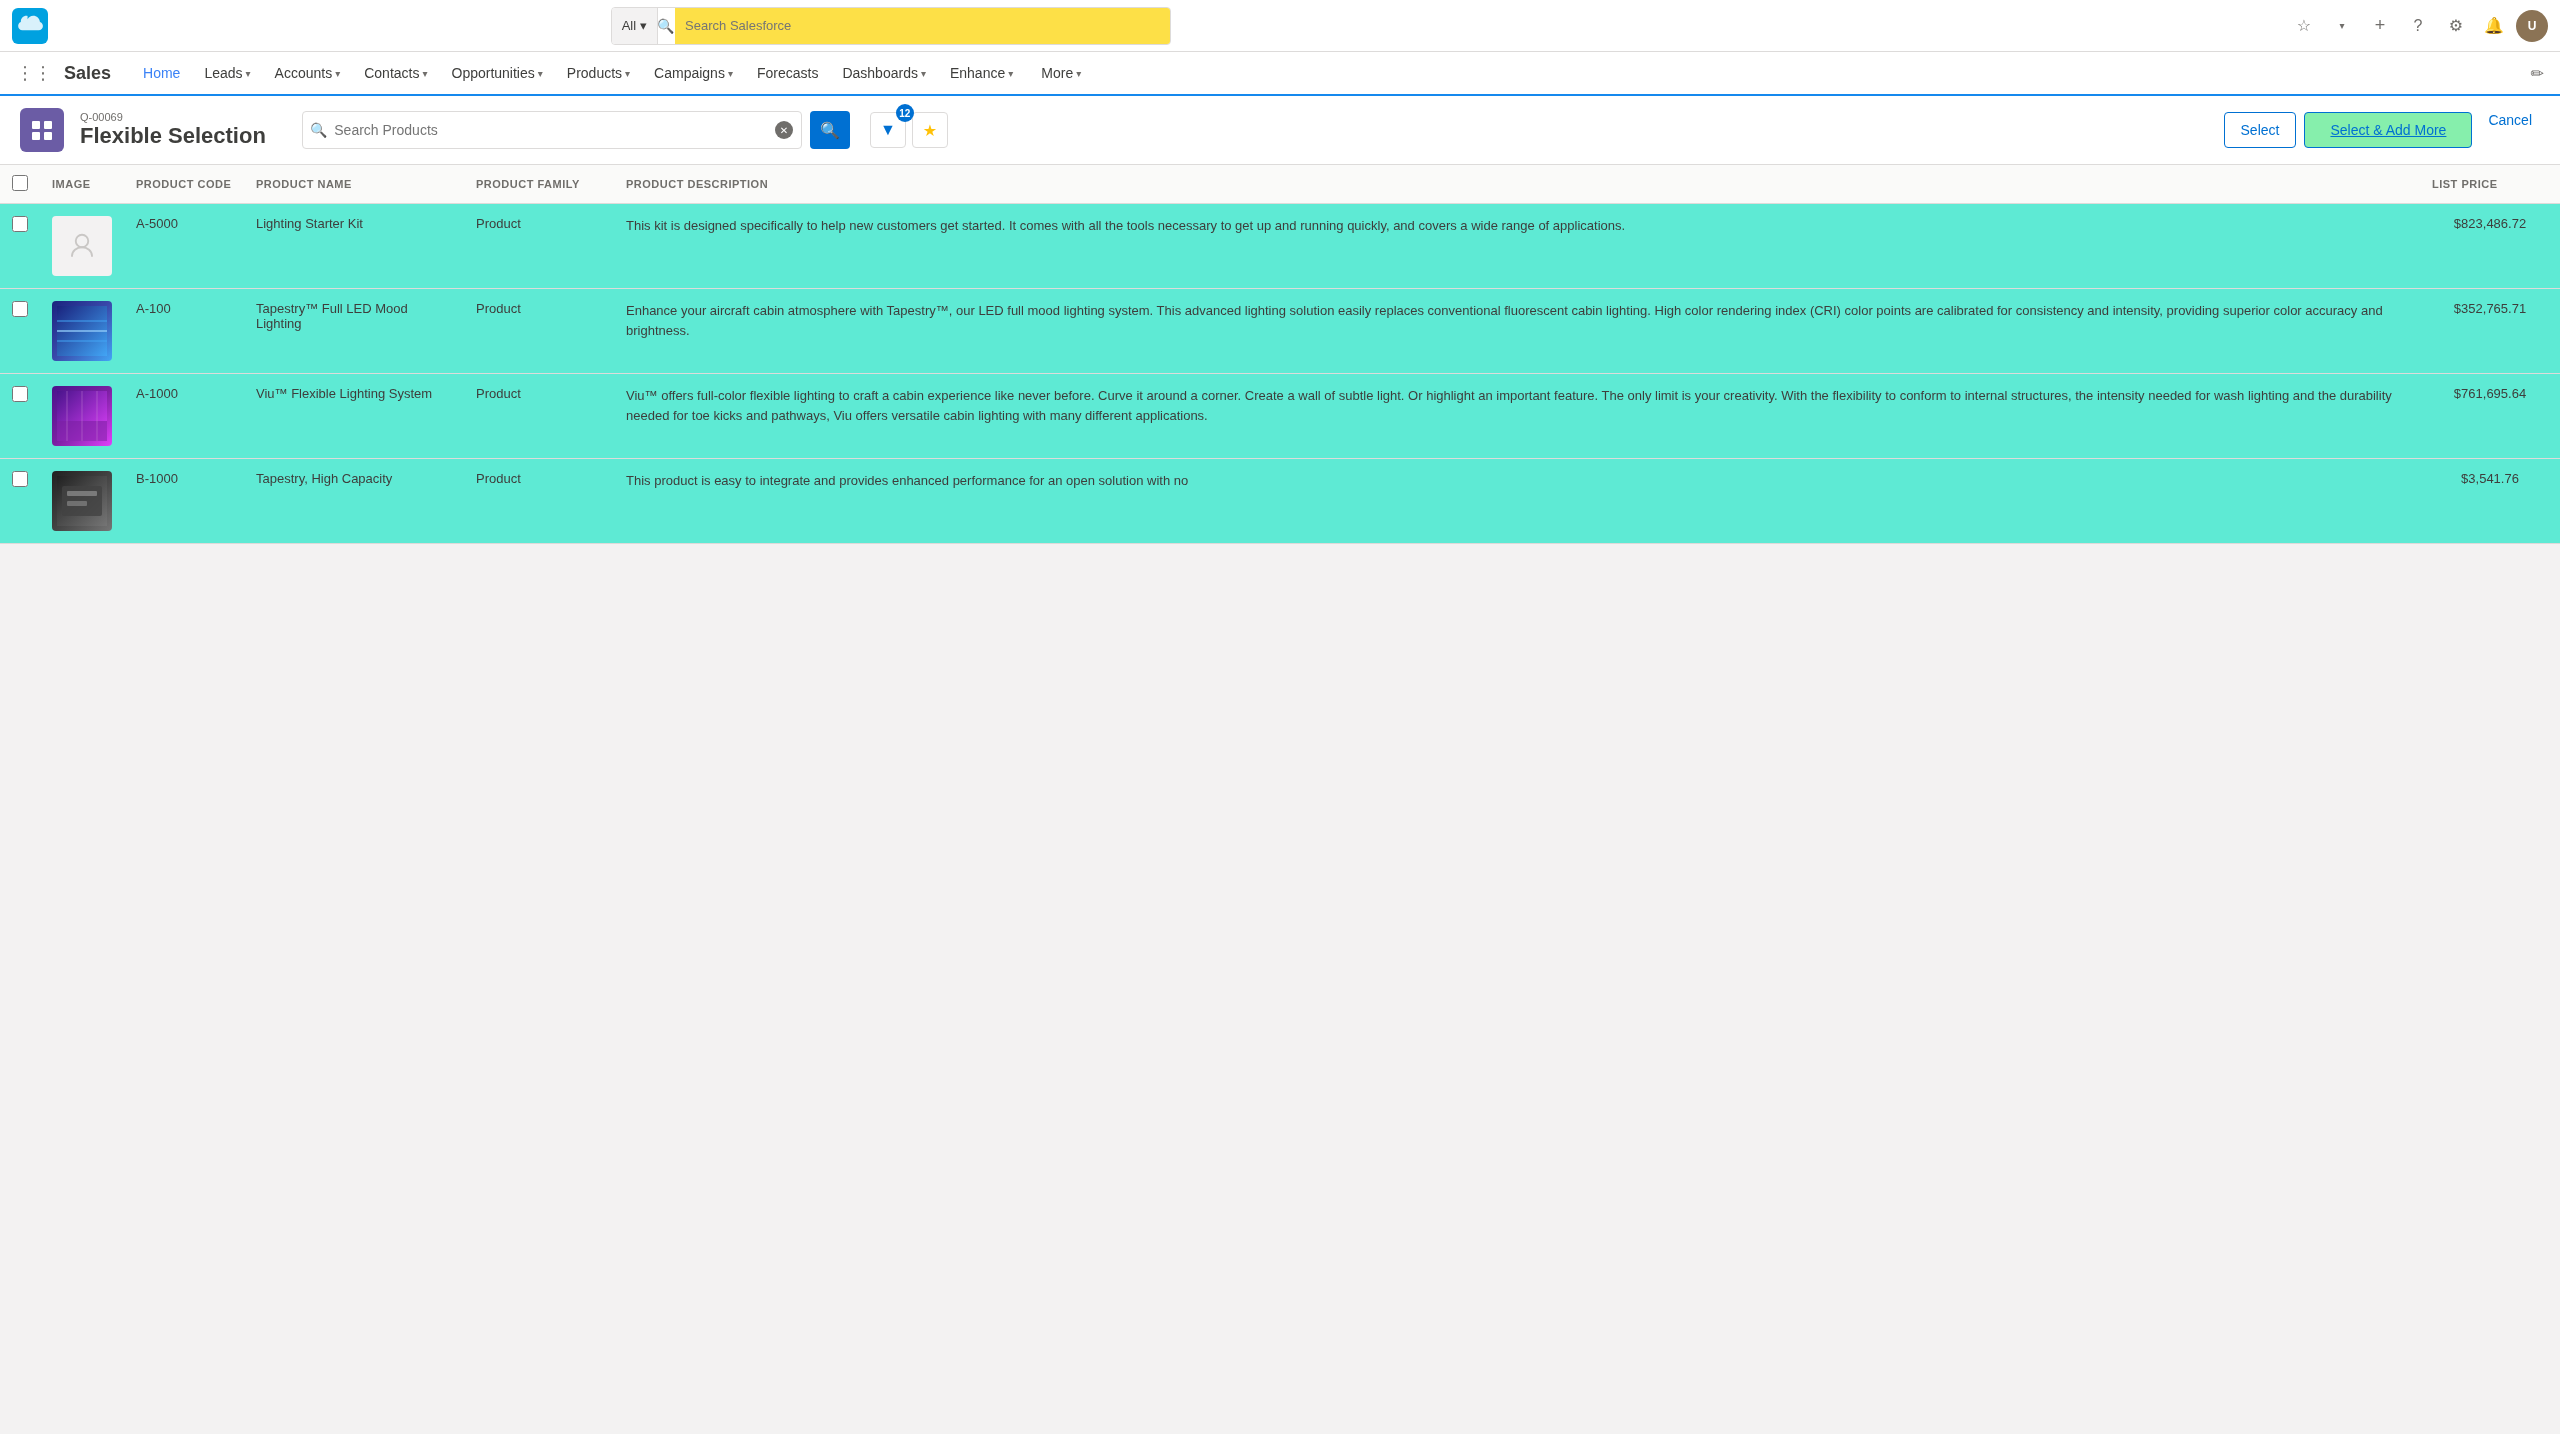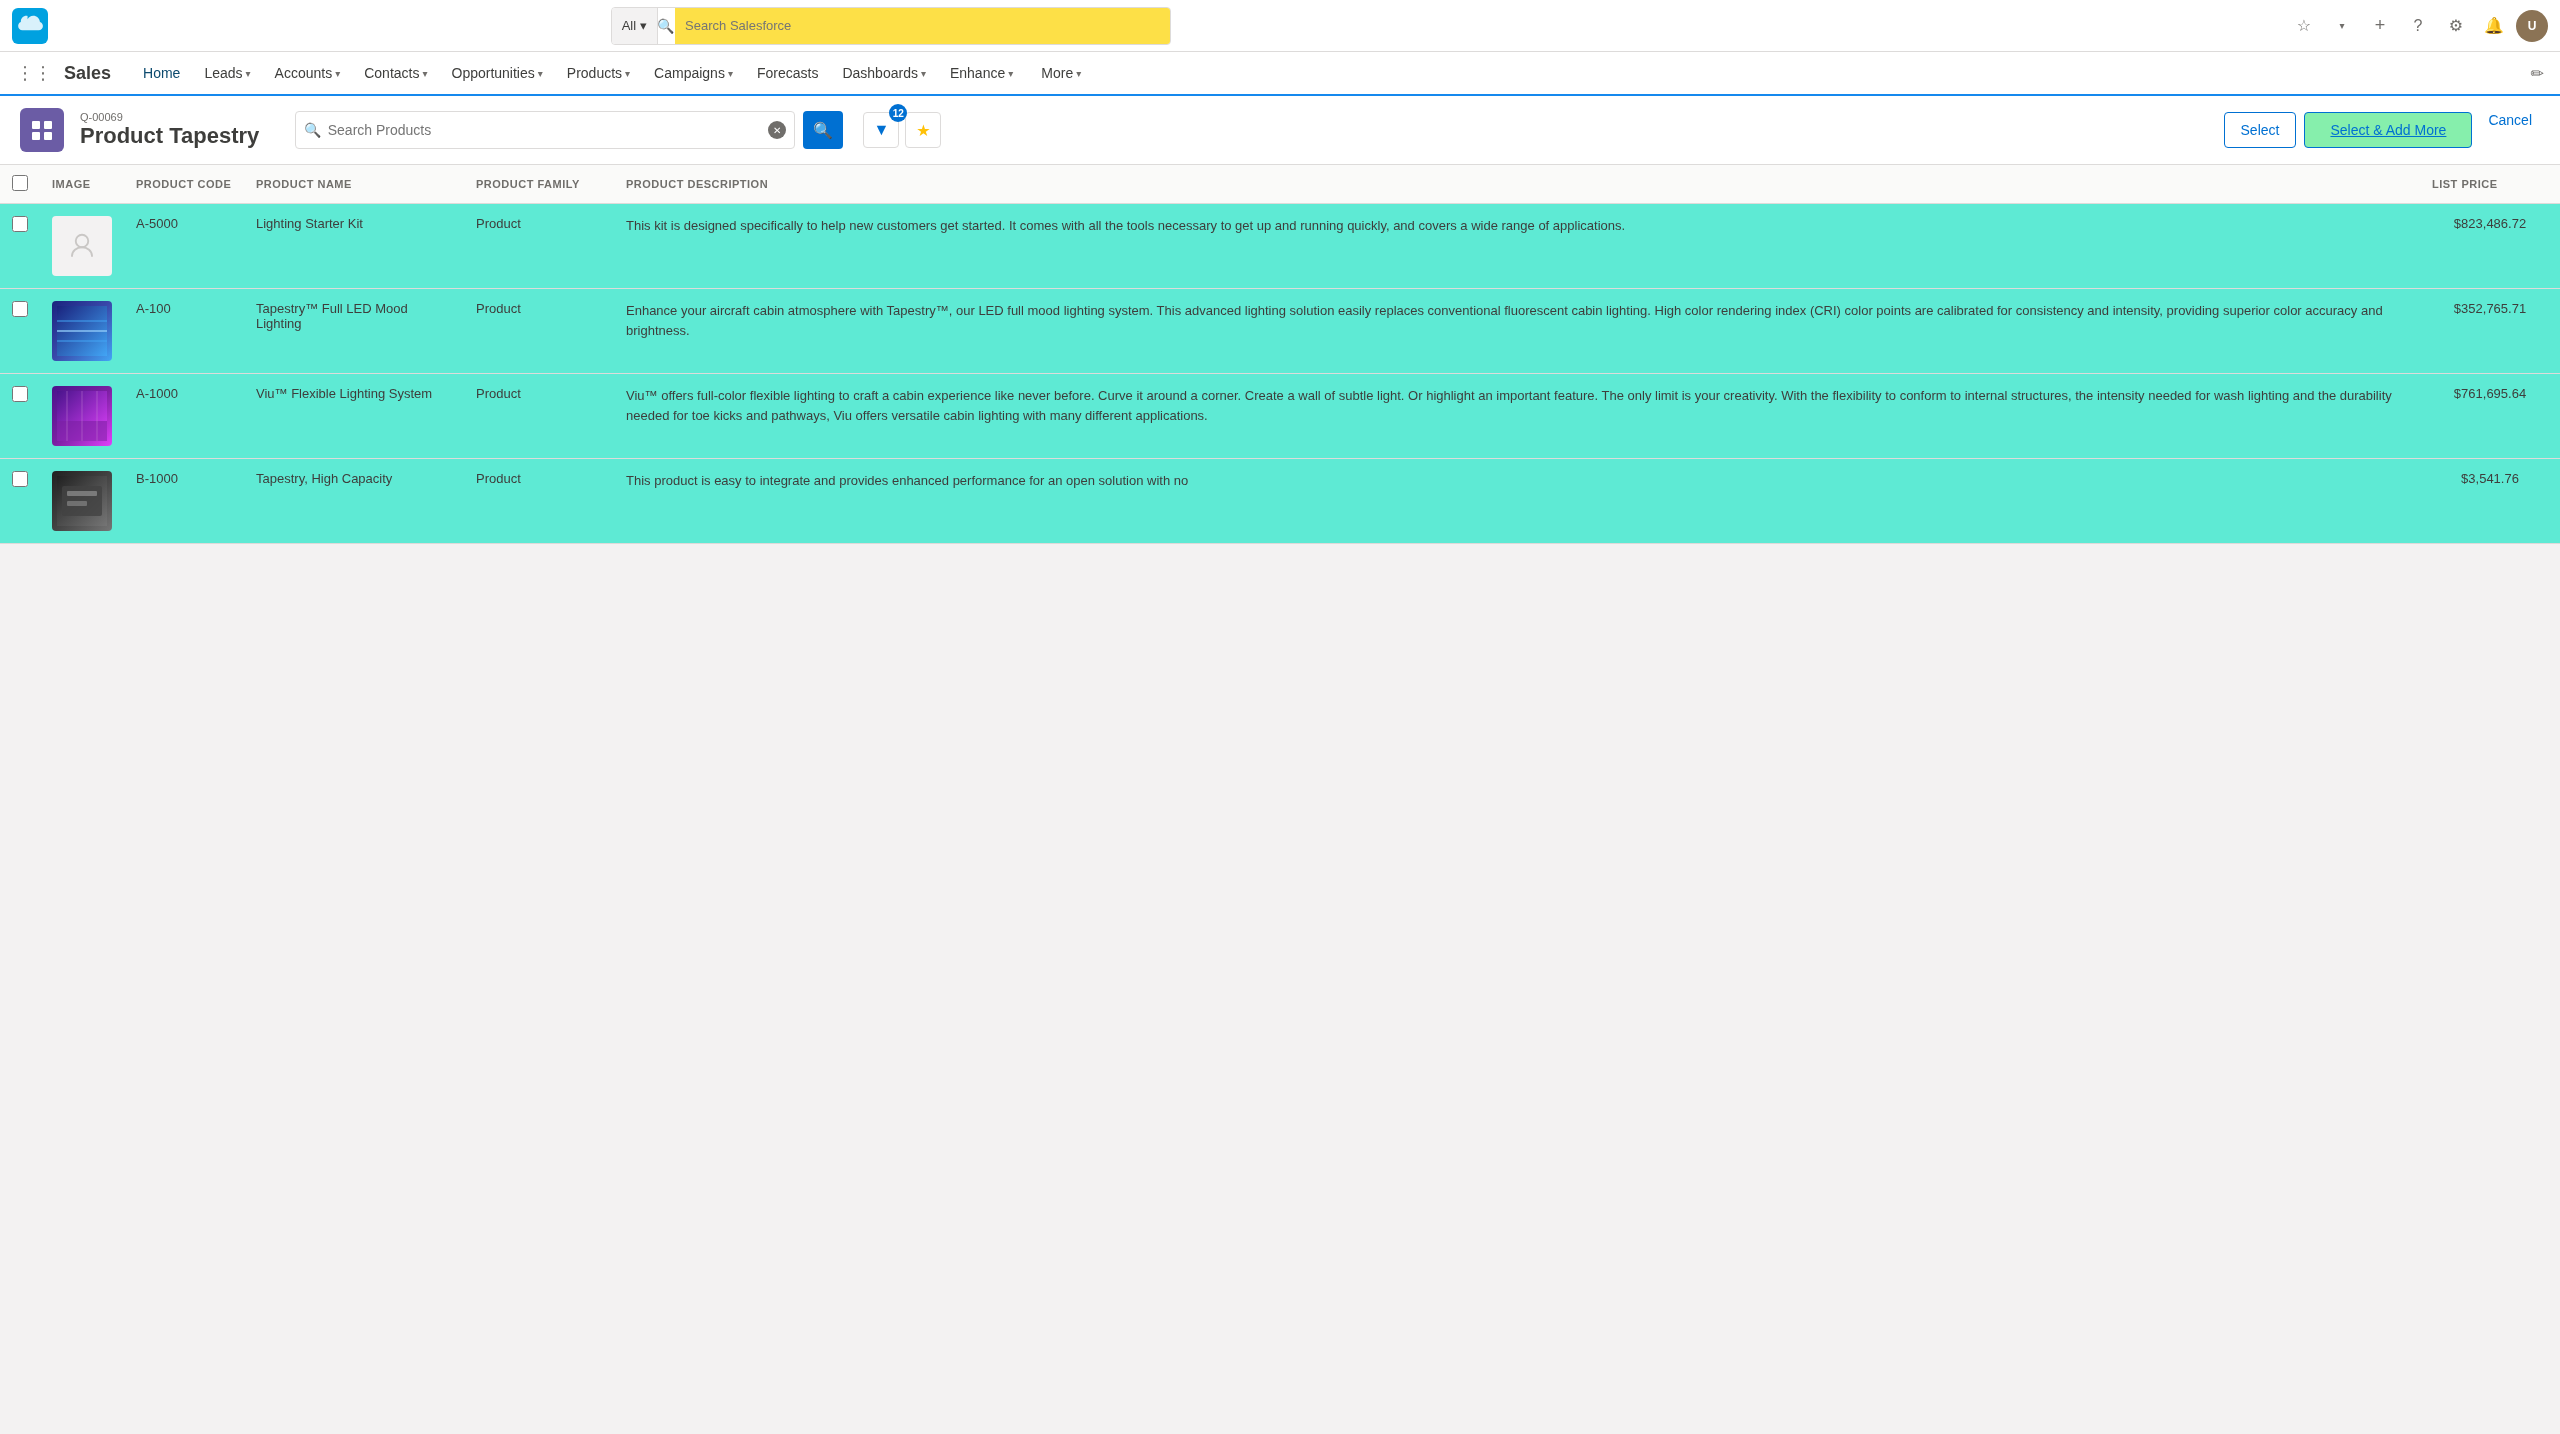--- a/index.html
+++ b/index.html
@@ -100,21 +100,21 @@
       cursor: pointer;
       border-bottom: 2px solid transparent;
       margin-bottom: -2px;
       gap: 3px;
       white-space: nowrap;
     }
     .nav-item .chevron { font-size: 10px; color: #706e6b; }
     .nav-item.more { margin-left: 4px; }
     .nav-edit { margin-left: auto; color: #706e6b; cursor: pointer; font-size: 16px; }
     .app-nav-grid { margin-right: 12px; color: #706e6b; font-size: 18px; cursor: pointer; }
-    .home-nav { font-size: 14px; color: #0c4a6e; padding: 0 12px; height: 44px; display: flex; align-items: center; cursor: pointer; }
+    .home-nav { font-size: 14px; color: #3b82f6; padding: 0 12px; height: 44px; display: flex; align-items: center; cursor: pointer; }
 
     
     .page-container {
       background: #fff;
       margin: 0;
       padding: 0;
     }
     .page-header {
       display: flex;
       align-items: center;
@@ -398,21 +398,21 @@
     <div class="page-icon">
       <svg width="24" height="24" viewBox="0 0 24 24" fill="white">
         <rect x="2" y="3" width="8" height="8" rx="1"></rect>
         <rect x="14" y="3" width="8" height="8" rx="1"></rect>
         <rect x="2" y="14" width="8" height="8" rx="1"></rect>
         <rect x="14" y="14" width="8" height="8" rx="1"></rect>
       </svg>
     </div>
     <div class="page-title-block">
       <div class="page-subtitle">Q-00069</div>
-      <div class="page-title">Product Tapestry</div>
+      <div class="page-title">Flexible Selection</div>
     </div>
 
     <div class="search-area">
       <div class="product-search-wrapper">
         <span class="search-icon-inner">🔍</span>
         <input class="product-search-input" type="text" placeholder="Search Products" style="">
         <button class="clear-btn">✕</button>
       </div>
       <button class="search-go-btn">
         <span style="color:#fff; font-size:16px;">🔍</span>

